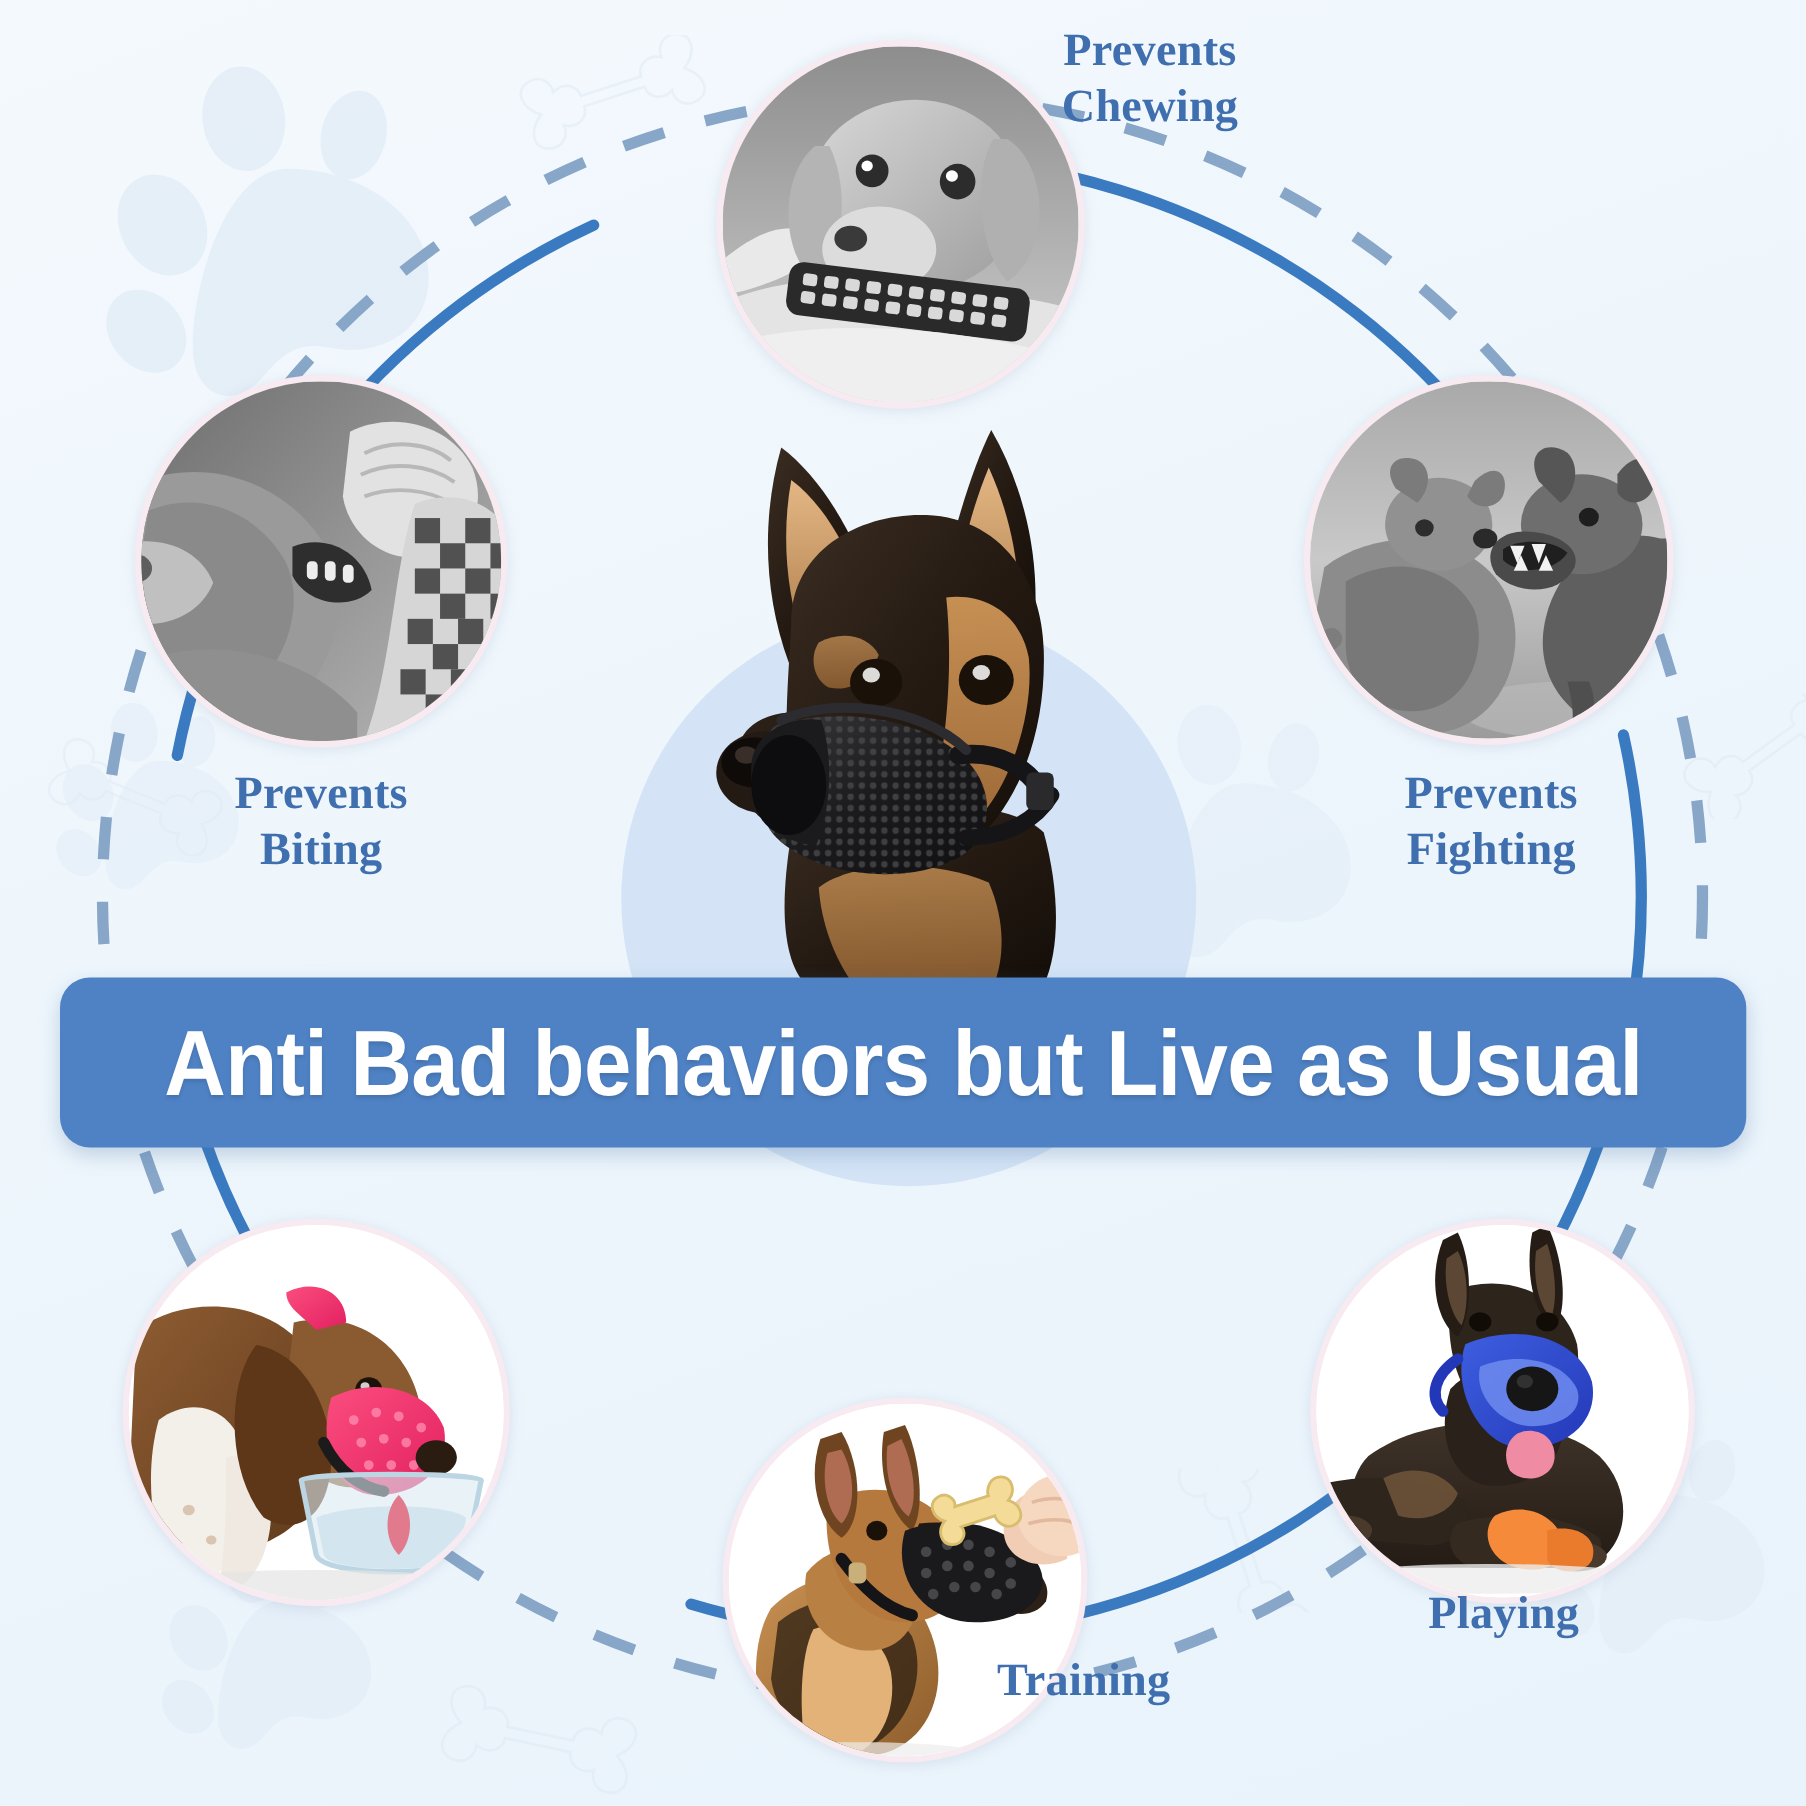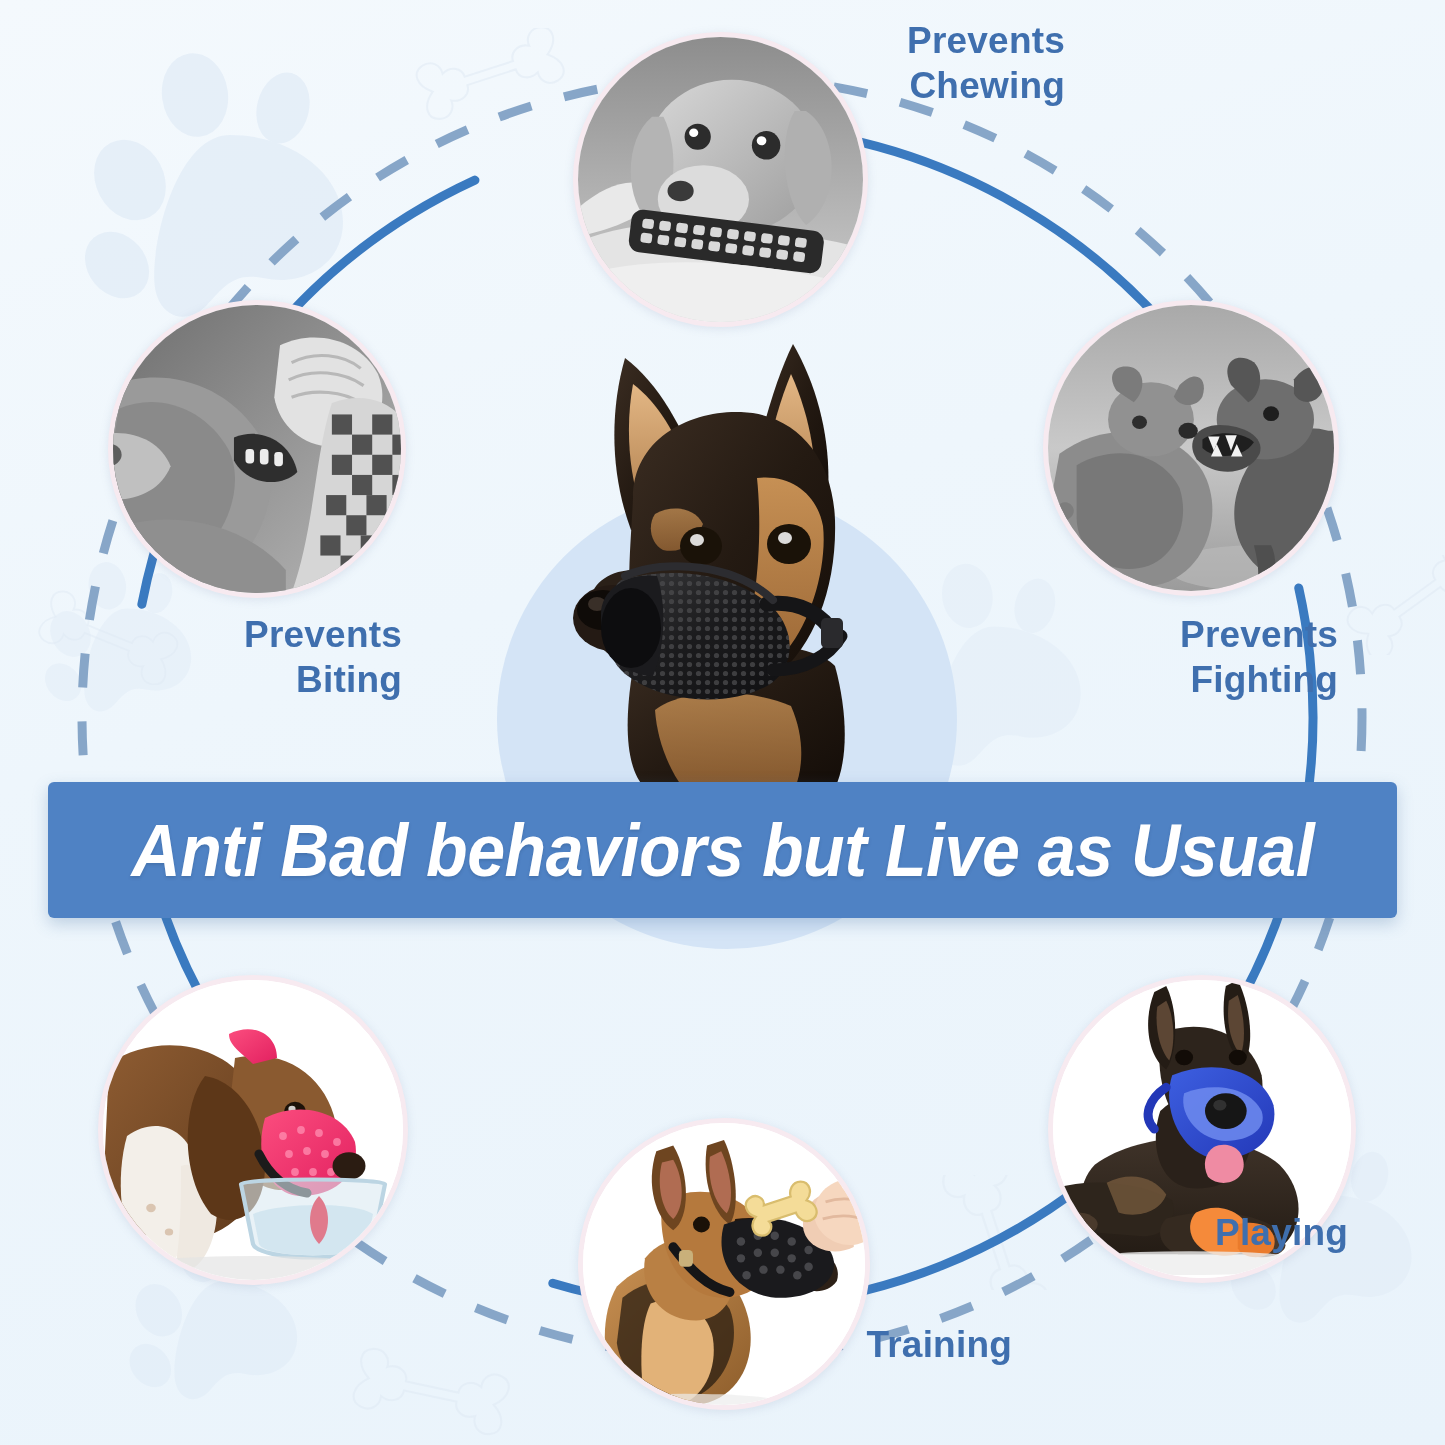--- a/index.html
+++ b/index.html
@@ -34,43 +34,44 @@
   }
   .photo > svg { display: block; width: 100%; height: 100%; }
 
   
   .label {
     position: absolute;
     color: #3f6fae;
     font-size: 37px;
     font-weight: 600;
     line-height: 1.22;
-    text-align: right;
+    text-align: center;
     letter-spacing: .2px;
     white-space: pre-line;
+    font-family: Liberation Serif, serif;
   }
 
   
   .hero-disc {
     position: absolute;
     border-radius: 50%;
     background: #d4e4f6;
   }
   .hero-dog { position: absolute; }
   .hero-dog > svg { display:block; width:100%; height:100%; }
 
   
   .banner {
     position: absolute;
     left: 48px; top: 782px;
     width: 1349px; height: 136px;
     background: #4f82c4;
-    border-radius: 6px;
+    border-radius: 24px;
     box-shadow: 0 6px 16px rgba(70,110,160,.28);
-    display: flex; align-items: center; justify-content: center; font-style: italic;
+    display: flex; align-items: center; justify-content: center;
   }
   .banner-text {
     color: #ffffff;
     font-size: 74px;
     font-weight: 700;
     letter-spacing: -0.5px;
     transform: scaleX(.92);
     white-space: nowrap;
     text-shadow: 0 2px 3px rgba(40,70,110,.25);
   }
@@ -591,19 +592,19 @@
 
   <div class="label" style="left:112px; top:612px; width:290px;">Prevents
 Biting</div>
 
   <div class="label" style="left:1048px; top:612px; width:290px;">Prevents
 Fighting</div>
 
 
   <div class="label" style="left:722px; top:1322px; width:290px;">Training</div>
 
-  <div class="label" style="left:1058px; top:1210px; width:290px;">Playing</div>
+  <div class="label" style="left:1058px; top:1268px; width:290px;">Playing</div>
 
   <div class="banner">
     <span class="banner-text">Anti Bad behaviors but Live as Usual</span>
   </div>
 
 </div>
 
 </body></html>

